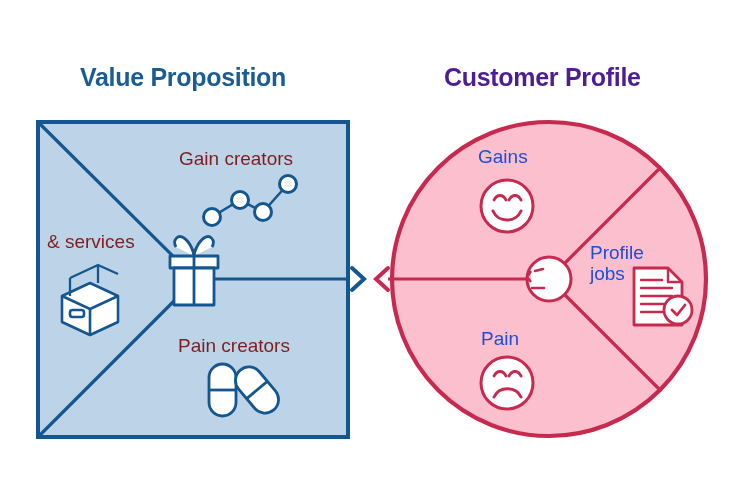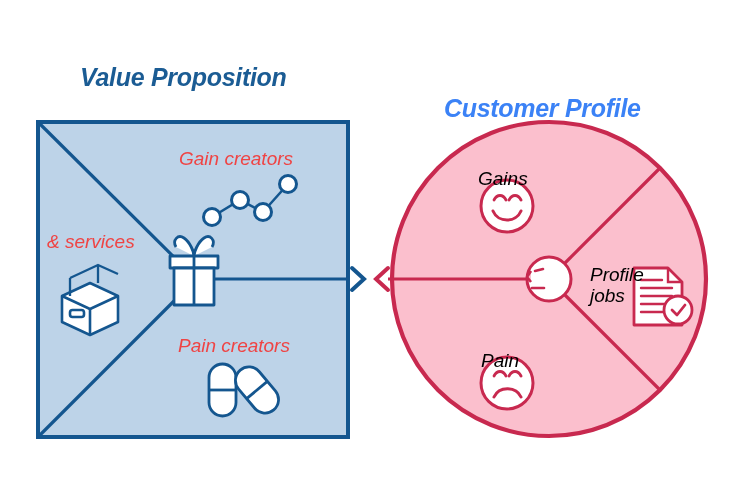--- a/index.html
+++ b/index.html
@@ -7,48 +7,46 @@
     padding: 0;
     background: #ffffff;
   }
   #canvas {
     position: relative;
     width: 740px;
     height: 500px;
     background: #ffffff;
     overflow: hidden;
     font-family: "Liberation Sans", sans-serif;
-    font-style: italic;
   }
   .title {
     position: absolute;
     font-weight: bold;
     font-size: 25px;
     letter-spacing: -0.3px;
     white-space: nowrap;
   }
   #title-left {
     left: 80px;
     top: 63px;
     color: #1b5c94;
   }
   #title-right {
     left: 444px;
     top: 63px;
-    color: #3b82f6;
-    margin-top: 31px;
+    color: #4c1d95;
   }
   .lbl {
     position: absolute;
     font-size: 19px;
     white-space: nowrap;
     line-height: 21px;
   }
-  .lbl-blue { color: #ef4444; }
-  .lbl-red  { color: #000000; margin-top: 22px; }
+  .lbl-blue { color: #7f1d1d; }
+  .lbl-red  { color: #1d4ed8; }
 
   #lbl-gain-creators  { left: 179px; top: 148px; }
   #lbl-products       { left: 47px;  top: 231px; }
   #lbl-pain-relievers { left: 178px; top: 335px; }
   #lbl-gains          { left: 478px; top: 146px; }
   #lbl-pains          { left: 481px; top: 328px; }
   #lbl-customer-jobs  { left: 590px; top: 242px; }
 
   svg { position: absolute; left: 0; top: 0; }
 </style>

